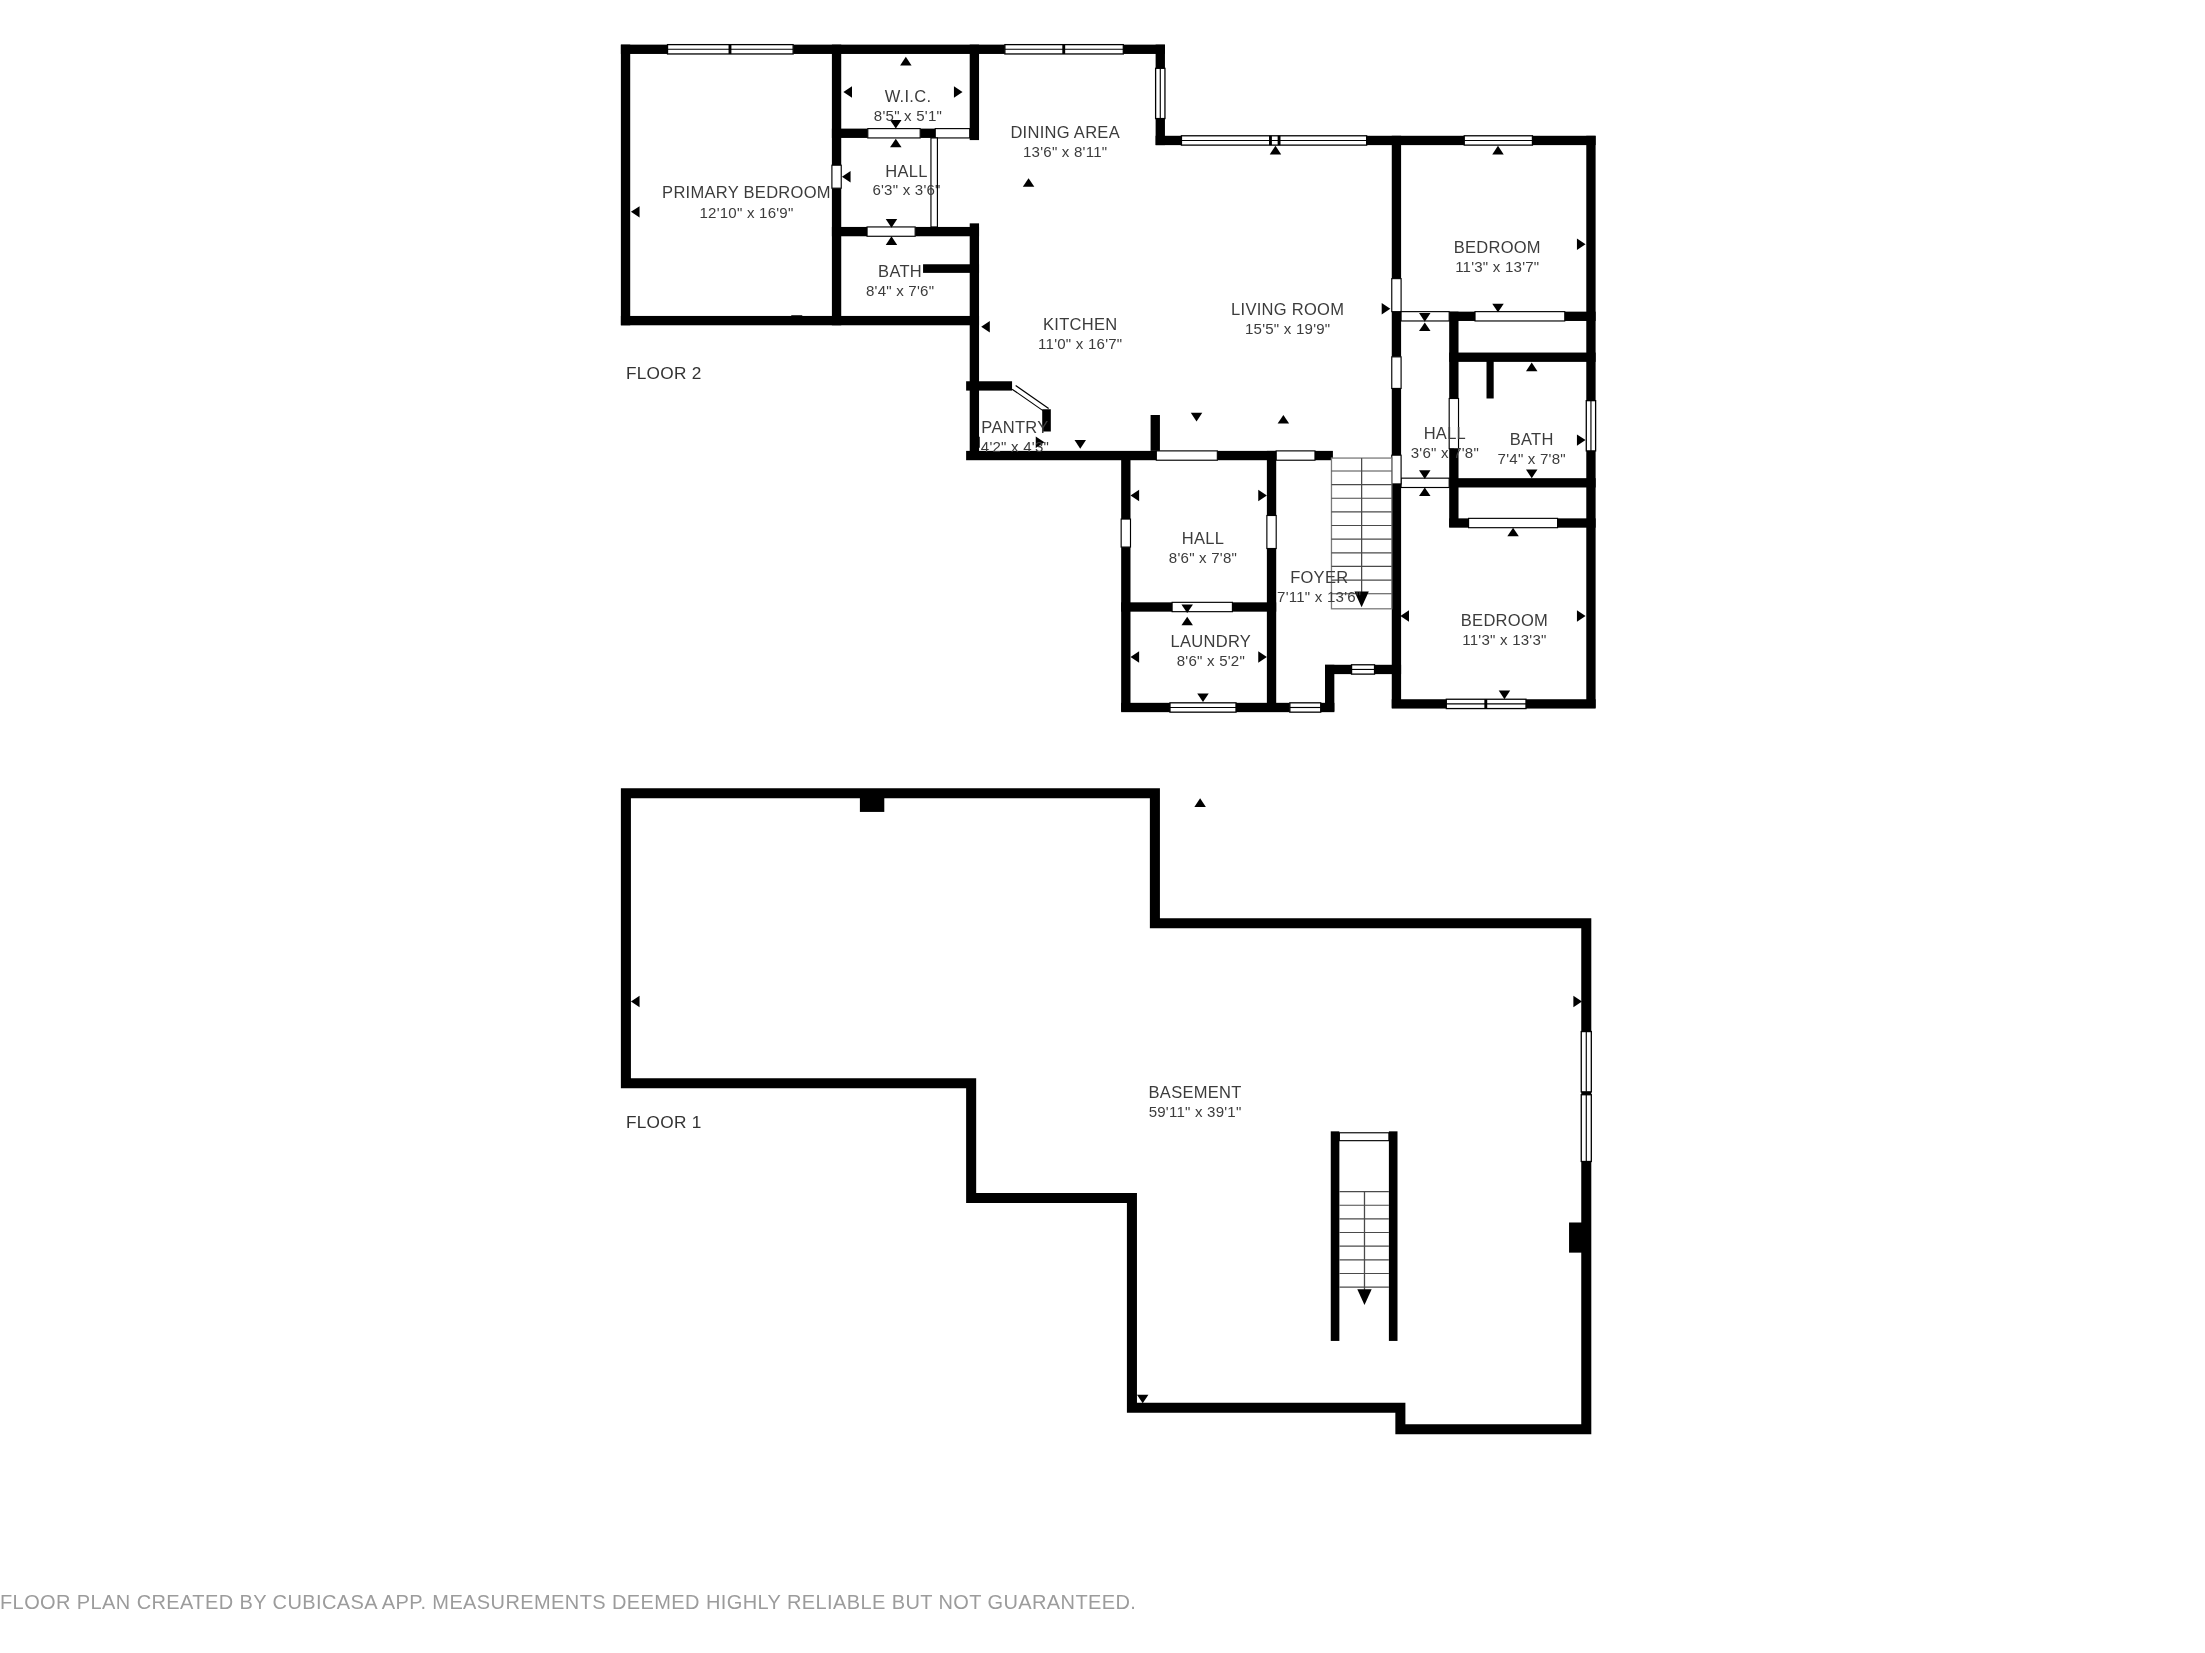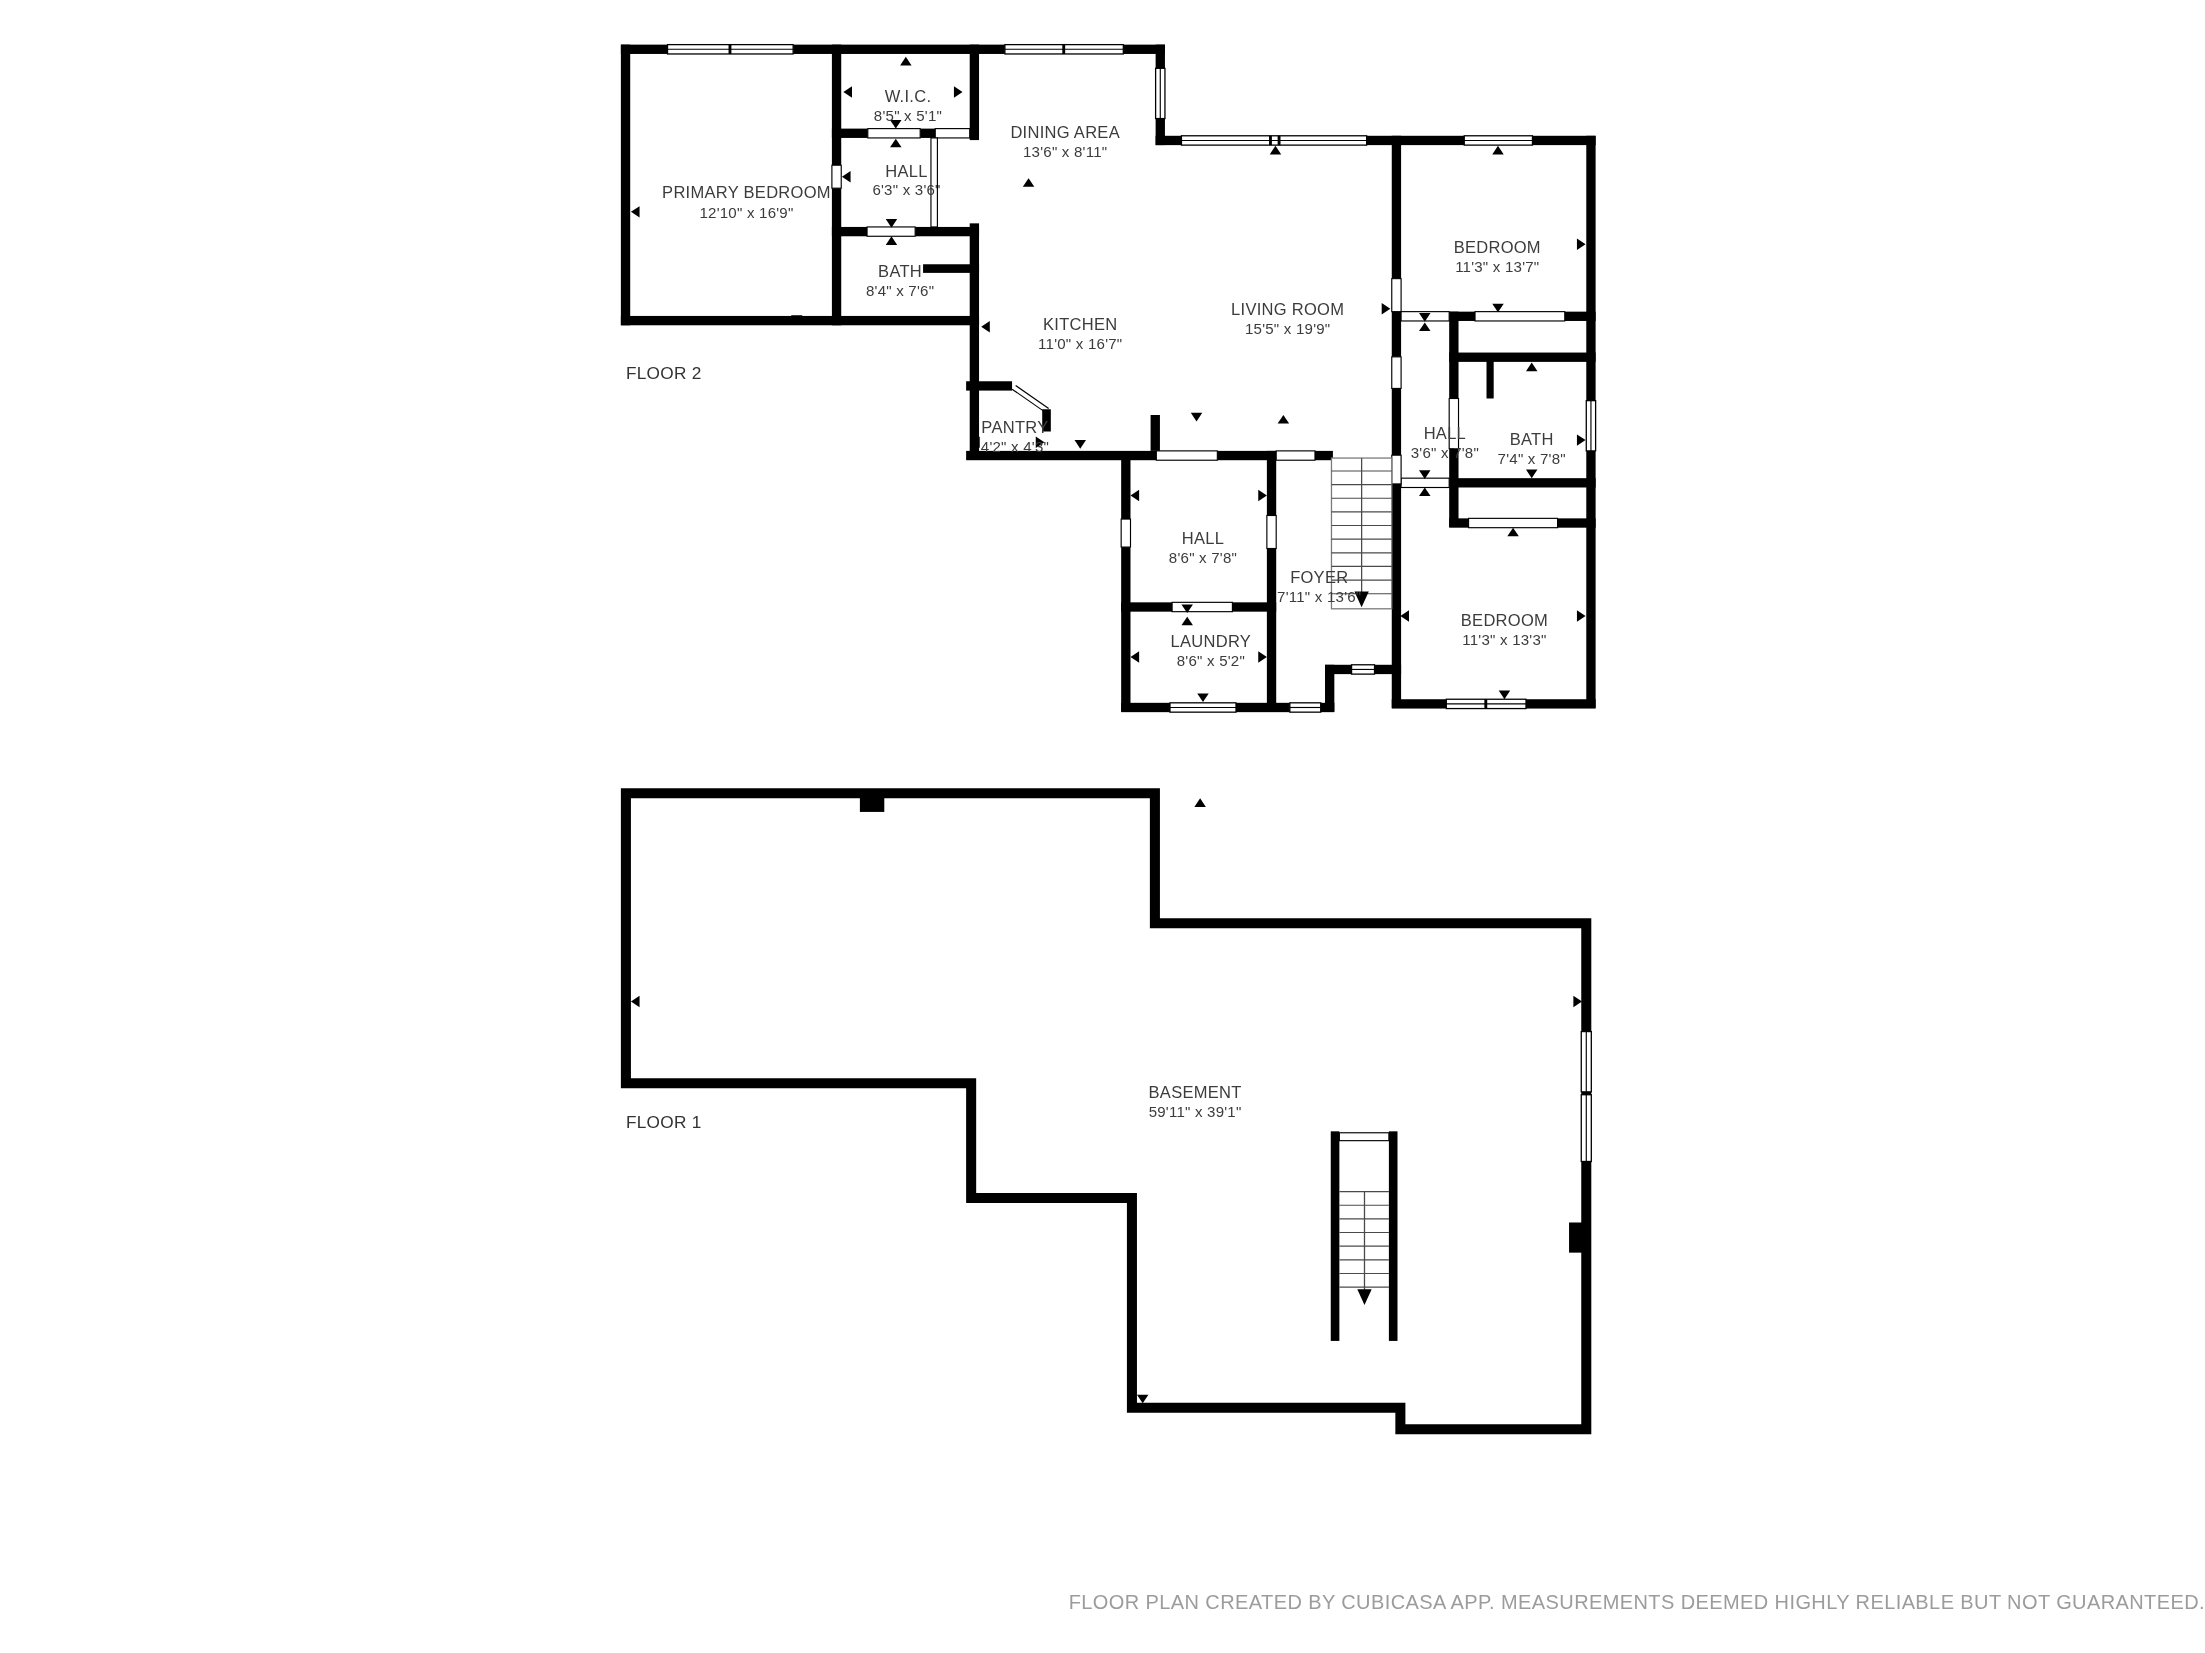--- a/index.html
+++ b/index.html
@@ -10,21 +10,21 @@
   .thr{fill:#ffffff;stroke:#000000;stroke-width:1.6;}
   .win{fill:#ffffff;stroke:#000000;stroke-width:1.8;}
   .winline{stroke:#000000;stroke-width:1.6;}
   .windiv{fill:#000000;}
   .tread{stroke:#4a4a4a;stroke-width:1.6;}
   .stairline{stroke:#4a4a4a;stroke-width:1.8;}
   .stairbox{fill:#ffffff;stroke:#7a7a7a;stroke-width:1.8;}
   .rn{font-size:23px;fill:#3c3c3c;text-anchor:middle;letter-spacing:0.4px;}
   .rd{font-size:21px;fill:#3c3c3c;text-anchor:middle;letter-spacing:0.3px;}
   .flr{font-size:24px;fill:#333333;letter-spacing:0.4px;}
-  #footer{position:absolute;left:0;right:0;top:1591px;text-align:right;
+  #footer{position:absolute;left:0;right:0;top:1591px;text-align:left;
           font-size:20px;color:#9c9c9c;letter-spacing:0.4px;}
 </style>
 </head>
 <body>
 
 <div id="page">
 <svg width="2205" height="1654" viewBox="0 0 3072 2304">
   <defs>
     <polygon id="tri" points="-8,5 8,5 0,-7"></polygon>
   </defs>

